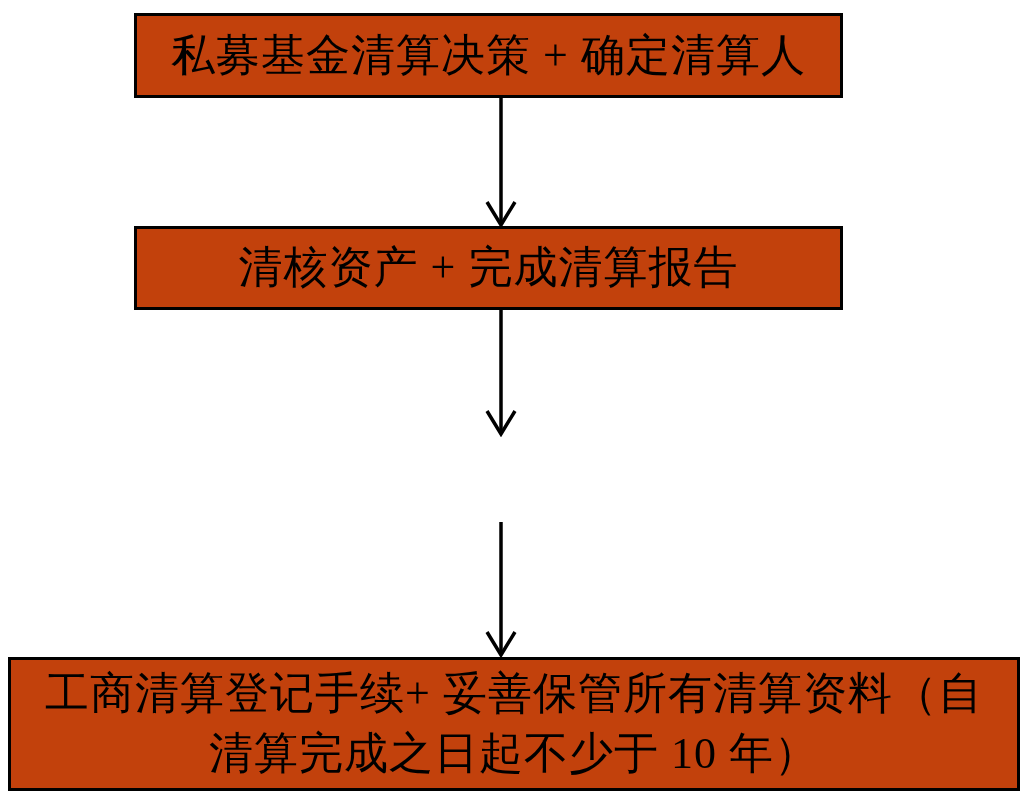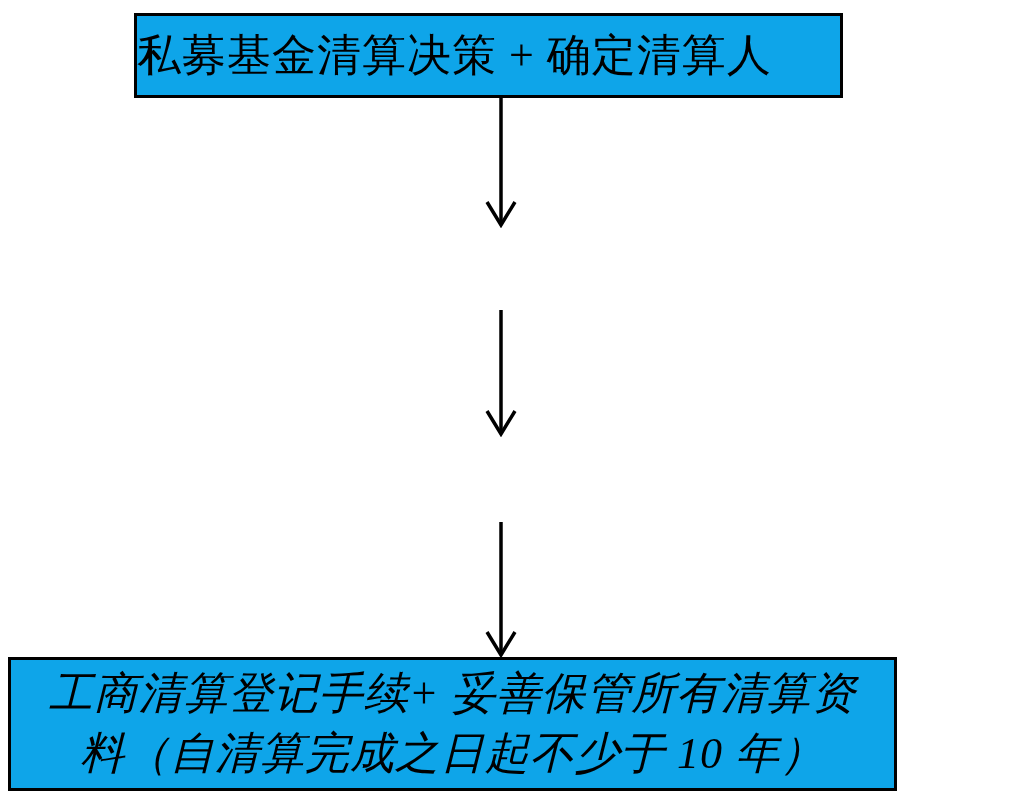--- a/index.html
+++ b/index.html
@@ -13,35 +13,36 @@
     height: 804px;
     background: #ffffff;
     font-family: "Liberation Serif", "DejaVu Serif", serif;
     color: #000000;
     overflow: hidden;
   }
   .flow-box {
     position: absolute;
     box-sizing: border-box;
     border: 3px solid #000000;
-    background: #0ea5e9;
+    background: #c2410c;
     display: flex;
     align-items: center;
+    justify-content: center;
     text-align: center;
   }
   .flow-box .label {
     font-size: 44px;
     line-height: 60px;
     letter-spacing: 1px;
     color: #000000;
   }
   .box-1 { left: 134px; top: 13px;  width: 709px; height: 85px; }
   .box-2 { left: 134px; top: 226px; width: 709px; height: 84px; }
   .box-3 { left: 134px; top: 436px; width: 709px; height: 86px; }
-  .box-4 { left: 8px;   top: 657px; width: 889px; height: 134px; padding: 0 18px; font-style: italic; }
+  .box-4 { left: 8px;   top: 657px; width: 1012px; height: 134px; padding: 0 18px; }
   .arrow {
     position: absolute;
     display: block;
   }
   .arrow-1 { left: 481px; top: 98px; }
   .arrow-2 { left: 481px; top: 310px; }
   .arrow-3 { left: 481px; top: 522px; }
   .arrow line, .arrow polyline {
     stroke: #000000;
     stroke-width: 3.5;
@@ -55,20 +56,23 @@
 
   <div class="flow-box box-1">
     <span class="label">私募基金清算决策 + 确定清算人</span>
   </div>
 
   <svg class="arrow arrow-1" width="40" height="130" viewBox="0 0 40 130">
     <line x1="20" y1="0" x2="20" y2="127"></line>
     <polyline points="6,104 20,127 34,104"></polyline>
   </svg>
 
+  <div class="flow-box box-2">
+    <span class="label">清核资产 + 完成清算报告</span>
+  </div>
 
   <svg class="arrow arrow-2" width="40" height="127" viewBox="0 0 40 127">
     <line x1="20" y1="0" x2="20" y2="124"></line>
     <polyline points="6,101 20,124 34,101"></polyline>
   </svg>
 
 
   <svg class="arrow arrow-3" width="40" height="136" viewBox="0 0 40 136">
     <line x1="20" y1="0" x2="20" y2="133"></line>
     <polyline points="6,110 20,133 34,110"></polyline>

